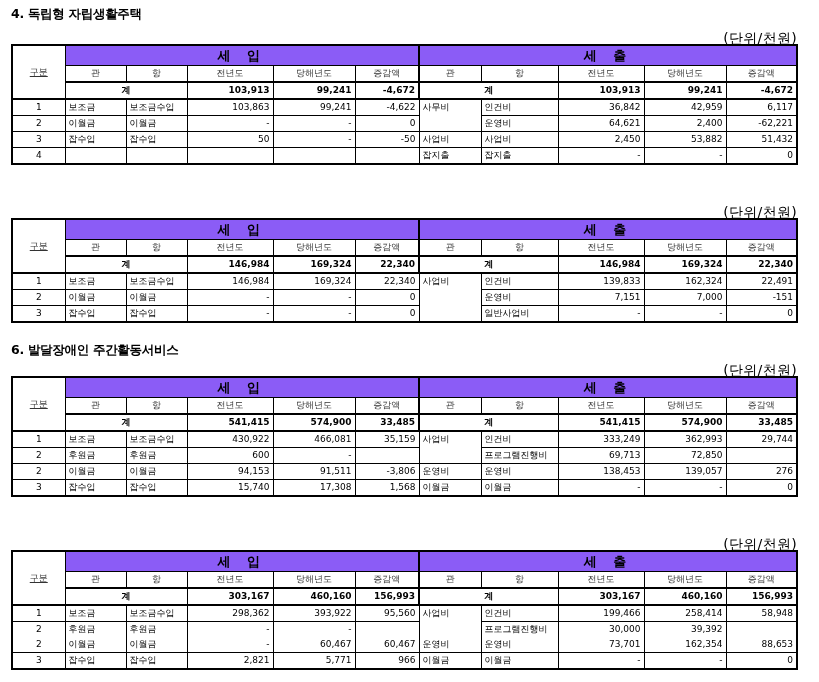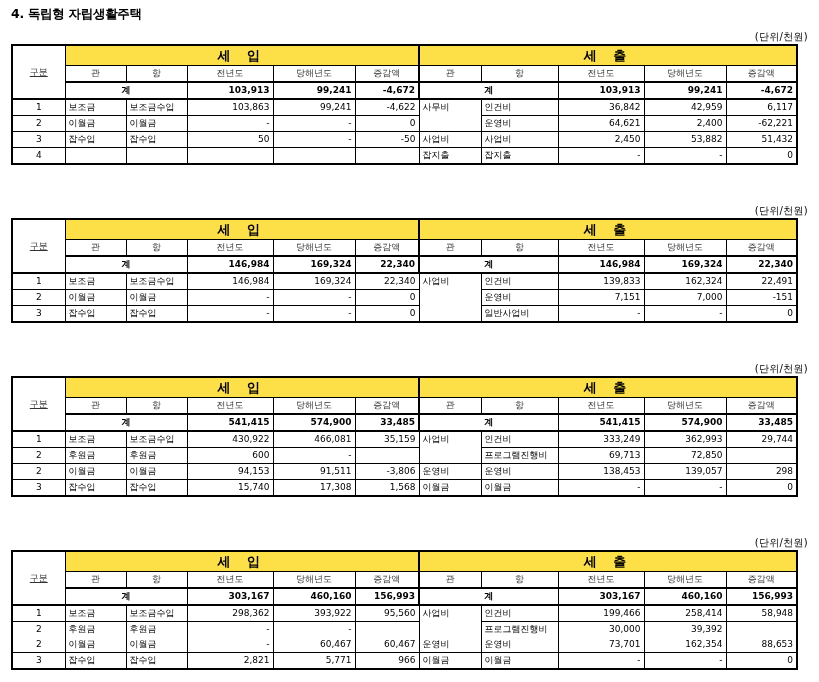--- a/index.html
+++ b/index.html
@@ -1,25 +1,25 @@
 <!DOCTYPE html>
 <html><head>
 <meta charset="utf-8">
 <style>
   html, body { margin: 0; padding: 0; background: #ffffff; }
   body { width: 819px; height: 682px; position: relative; overflow: hidden;
          font-family: "DejaVu Sans", "Liberation Sans", sans-serif; color: #000; }
   .section { position: absolute; left: 0; width: 819px; }
   .sec-title { position: absolute; left: 11px; top: 0; font-size: 12.5px; font-weight: bold; letter-spacing: -0.3px; }
-  .unit { position: absolute; right: 11px; font-size: 10px; letter-spacing: 0.3px; }
+  .unit { position: absolute; right: 22px; font-size: 14px; letter-spacing: 0.3px; }
   table.budget { position: absolute; left: 11px; width: 785px; border-collapse: collapse;
                  table-layout: fixed; font-size: 9px; border: 2px solid #000; }
   table.budget td { padding: 0 3px; height: 15px; line-height: 15px; white-space: nowrap; overflow: hidden;
                     border-left: 1px solid #000; border-right: 1px solid #000; }
-  .hdr-main td.band { background: #fde047; font-size: 13px; font-weight: bold; text-align: center; height: 19px; line-height: 19px; border-bottom: 1px solid #000; letter-spacing: 6px; }
+  .hdr-main td.band { background: #8b5cf6; font-size: 13px; font-weight: bold; text-align: center; height: 19px; line-height: 19px; border-bottom: 1px solid #000; letter-spacing: 6px; }
   .hdr-main td.band-right { border-left: 2px solid #000; }
   .hdr-sub td { text-align: center; color: #333; height: 18px; line-height: 18px; border-bottom: 2px solid #000; }
   .hdr-sub td.first-out { border-left: 2px solid #000; }
   .gubun { text-align: center; vertical-align: middle; border-bottom: 2px solid #000; color: #333; text-decoration: underline; }
   .total td { font-weight: bold; height: 17px; line-height: 17px; border-bottom: 2px solid #000; }
   .total td.right-start { border-left: 2px solid #000; }
   td.num { text-align: right; }
   td.ctr { text-align: center; }
   td.lft { text-align: left; padding-left: 8px; margin-top: 46px; }
   tr.row td { border-bottom: 1px solid #000; }
@@ -211,20 +211,21 @@
       <td class="lft">일반사업비</td>
       <td class="num">-</td>
       <td class="num">-</td>
       <td class="num">0</td>
     </tr>
   </tbody>
     </table>
 </div>
 
 <div class="section" style="top:342px;height:160px;">
+  <div class="sec-title">6. 발달장애인 주간활동서비스</div>
   <div class="unit" style="top:20px;">(단위/천원)</div>
   <table class="budget" style="top:34px;">
     <colgroup>
       <col style="width:53px">
         <col style="width:61px">
         <col style="width:61px">
         <col style="width:86px">
         <col style="width:82px">
         <col style="width:64px">
       <col style="width:62px">
@@ -291,21 +292,21 @@
       <td class="ctr">2</td>
       <td class="lft">이월금</td>
       <td class="lft">이월금</td>
       <td class="num">94,153</td>
       <td class="num">91,511</td>
       <td class="num">-3,806</td>
       <td class="lft out-start">운영비</td>
       <td class="lft">운영비</td>
       <td class="num">138,453</td>
       <td class="num">139,057</td>
-      <td class="num">298</td>
+      <td class="num">276</td>
     </tr>
     <tr class="row">
       <td class="ctr">3</td>
       <td class="lft">잡수입</td>
       <td class="lft">잡수입</td>
       <td class="num">15,740</td>
       <td class="num">17,308</td>
       <td class="num">1,568</td>
       <td class="lft out-start">이월금</td>
       <td class="lft">이월금</td>

